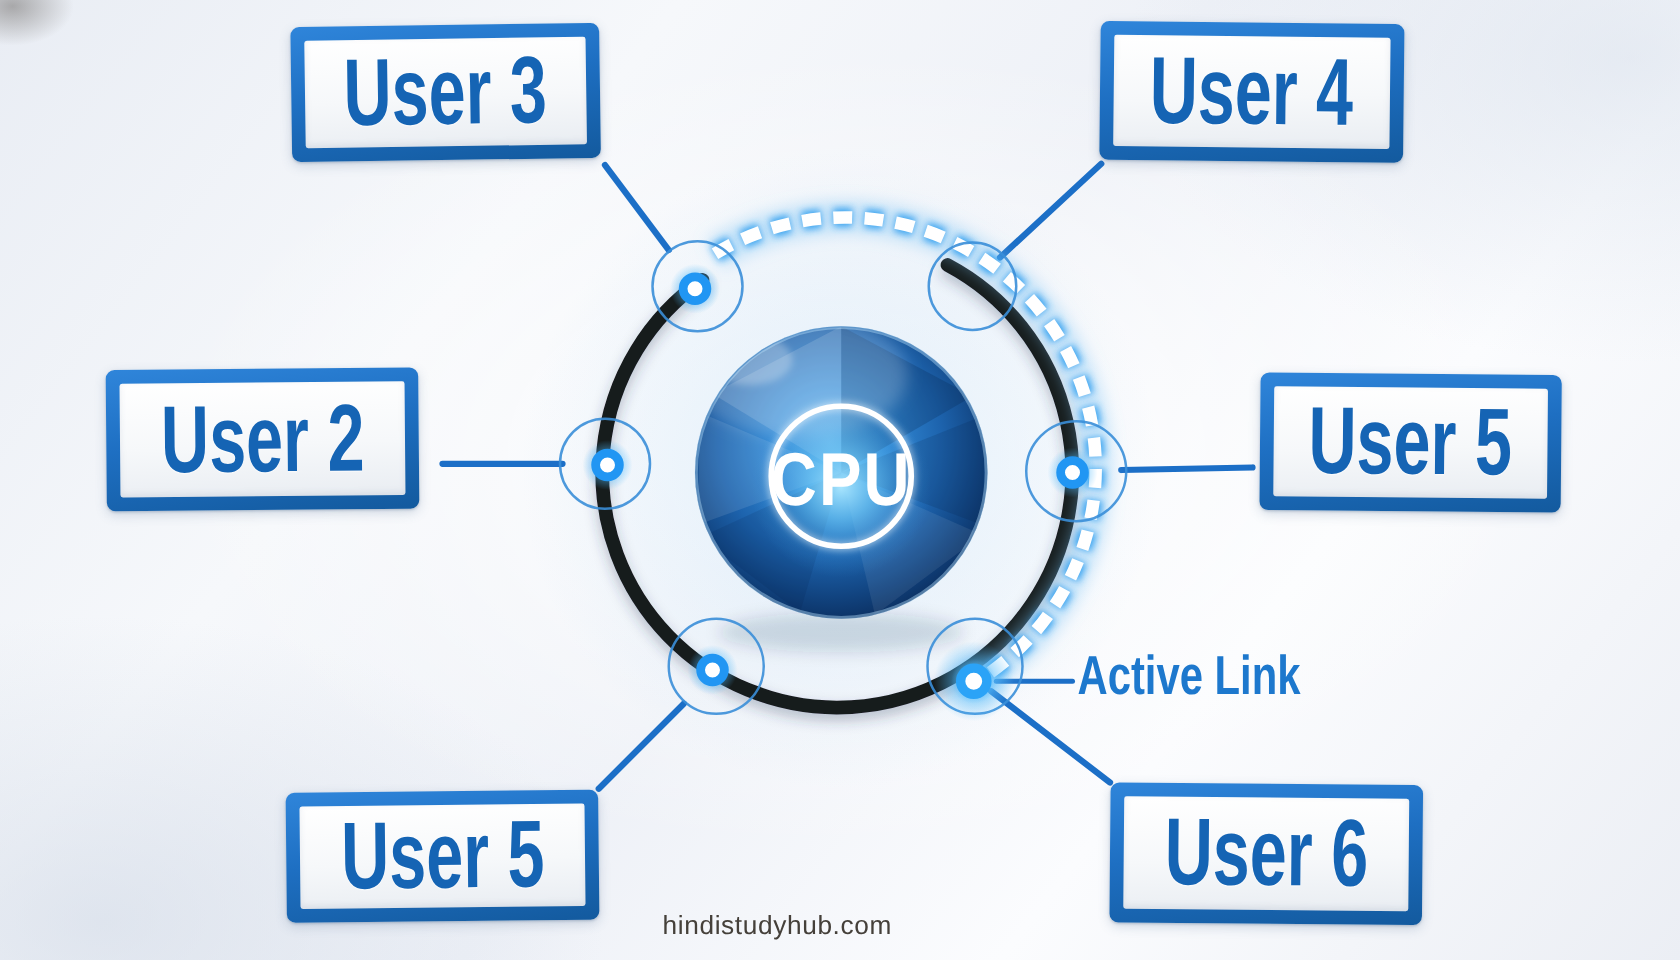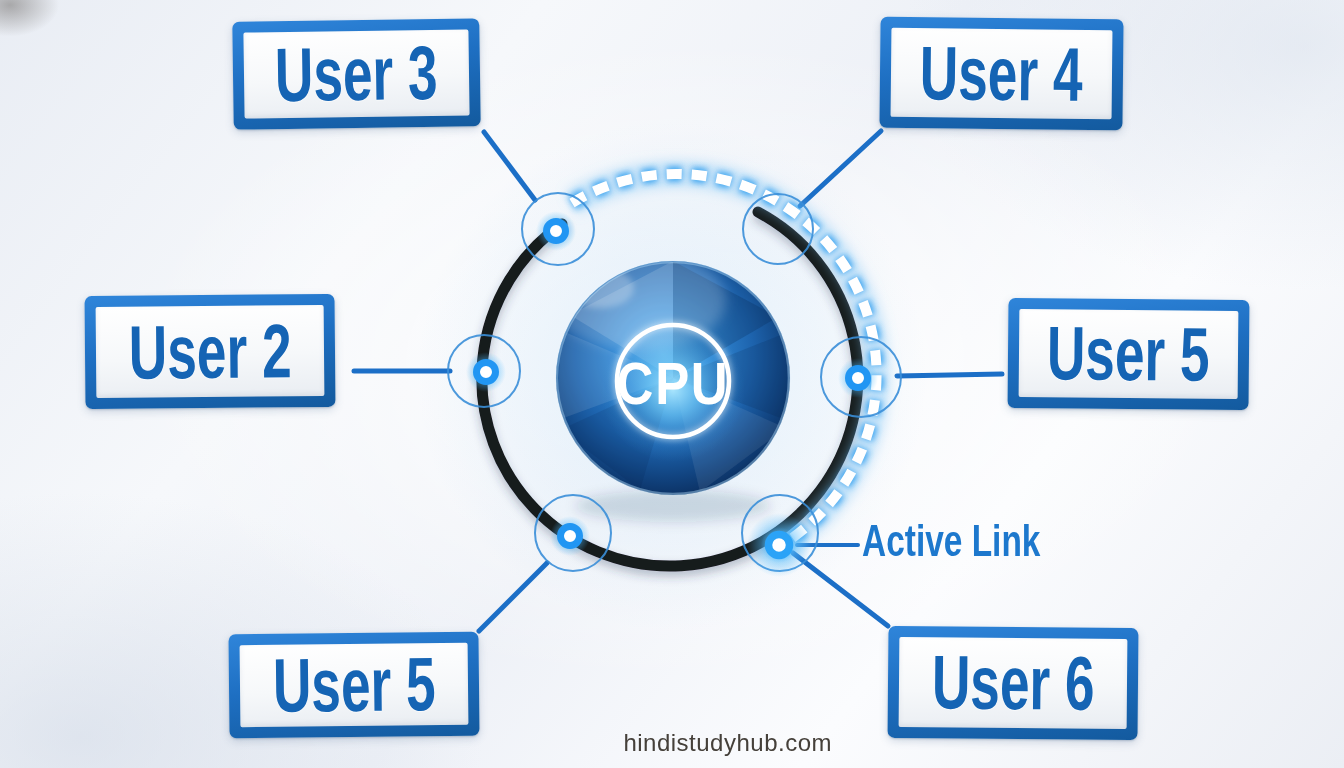--- a/index.html
+++ b/index.html
@@ -29,22 +29,22 @@
     font-size:76px;font-weight:bold;color:#1564b4;line-height:1;
     transform:scaleX(.70);transform-origin:50% 50%;white-space:nowrap;
     text-shadow:0 1px 1px rgba(255,255,255,.6);
   }
   .active-link-label{
     position:absolute;left:862px;top:519px;
     font-size:44px;font-weight:bold;color:#1d78cd;line-height:1;
     transform:scaleX(.76);transform-origin:0 50%;white-space:nowrap;
   }
   .watermark{
-    position:absolute;left:530px;top:729px;width:302px;text-align:right;
-    font-size:24px;color:#45403a;letter-spacing:.5px;white-space:nowrap;
+    position:absolute;left:530px;top:729px;width:302px;text-align:left;
+    font-size:21px;color:#45403a;letter-spacing:.5px;white-space:nowrap;
   }
 </style>
 </head>
 <body>
 
 <div class="stage">
 
   <svg class="layer" width="1344" height="768" viewBox="0 0 1344 768">
     <defs>
       <radialGradient id="gHalo" cx="50%" cy="50%" r="50%">

